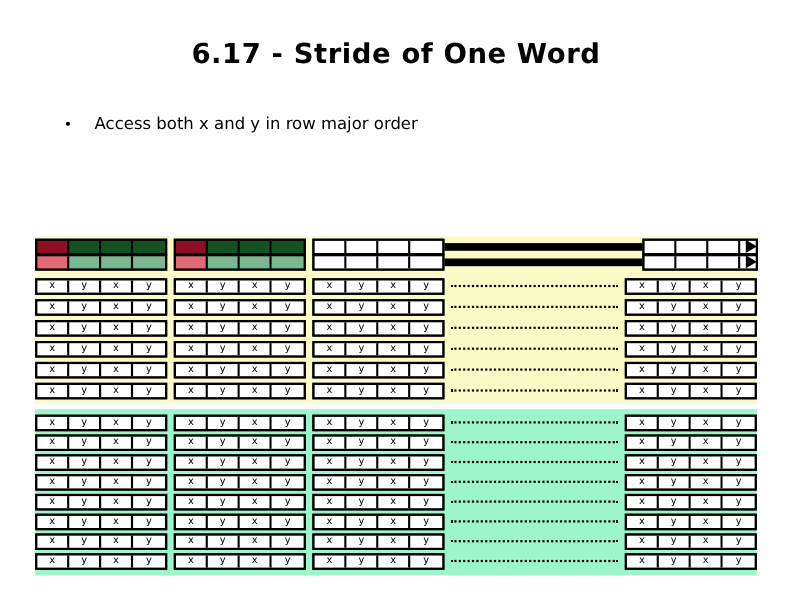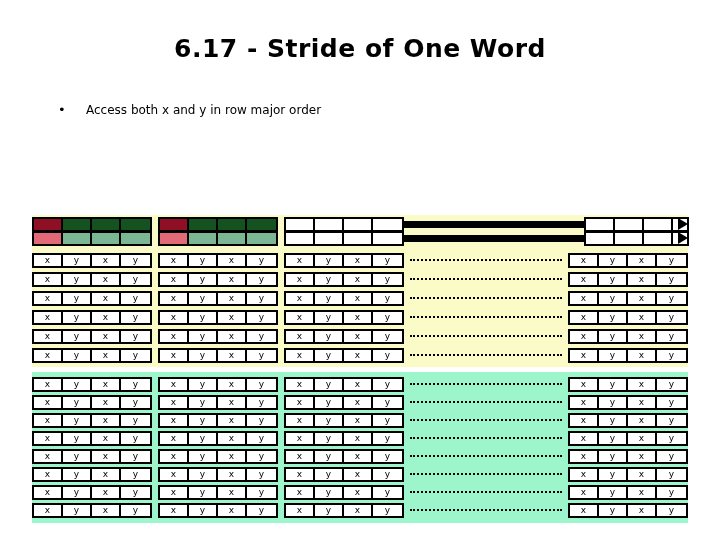--- a/index.html
+++ b/index.html
@@ -37,21 +37,21 @@
     align-items: baseline;
   }
   .bullet-dot {
     font-size: 13px;
     line-height: 1;
     color: #000;
     width: 28px;
     display: inline-block;
   }
   .bullet-text {
-    font-size: 12px;
+    font-size: 15px;
     color: #000;
     white-space: nowrap;
   }
 
   
   .diagram {
     position: absolute;
     left: 32px;
     top: 215px;
     width: 656px;

